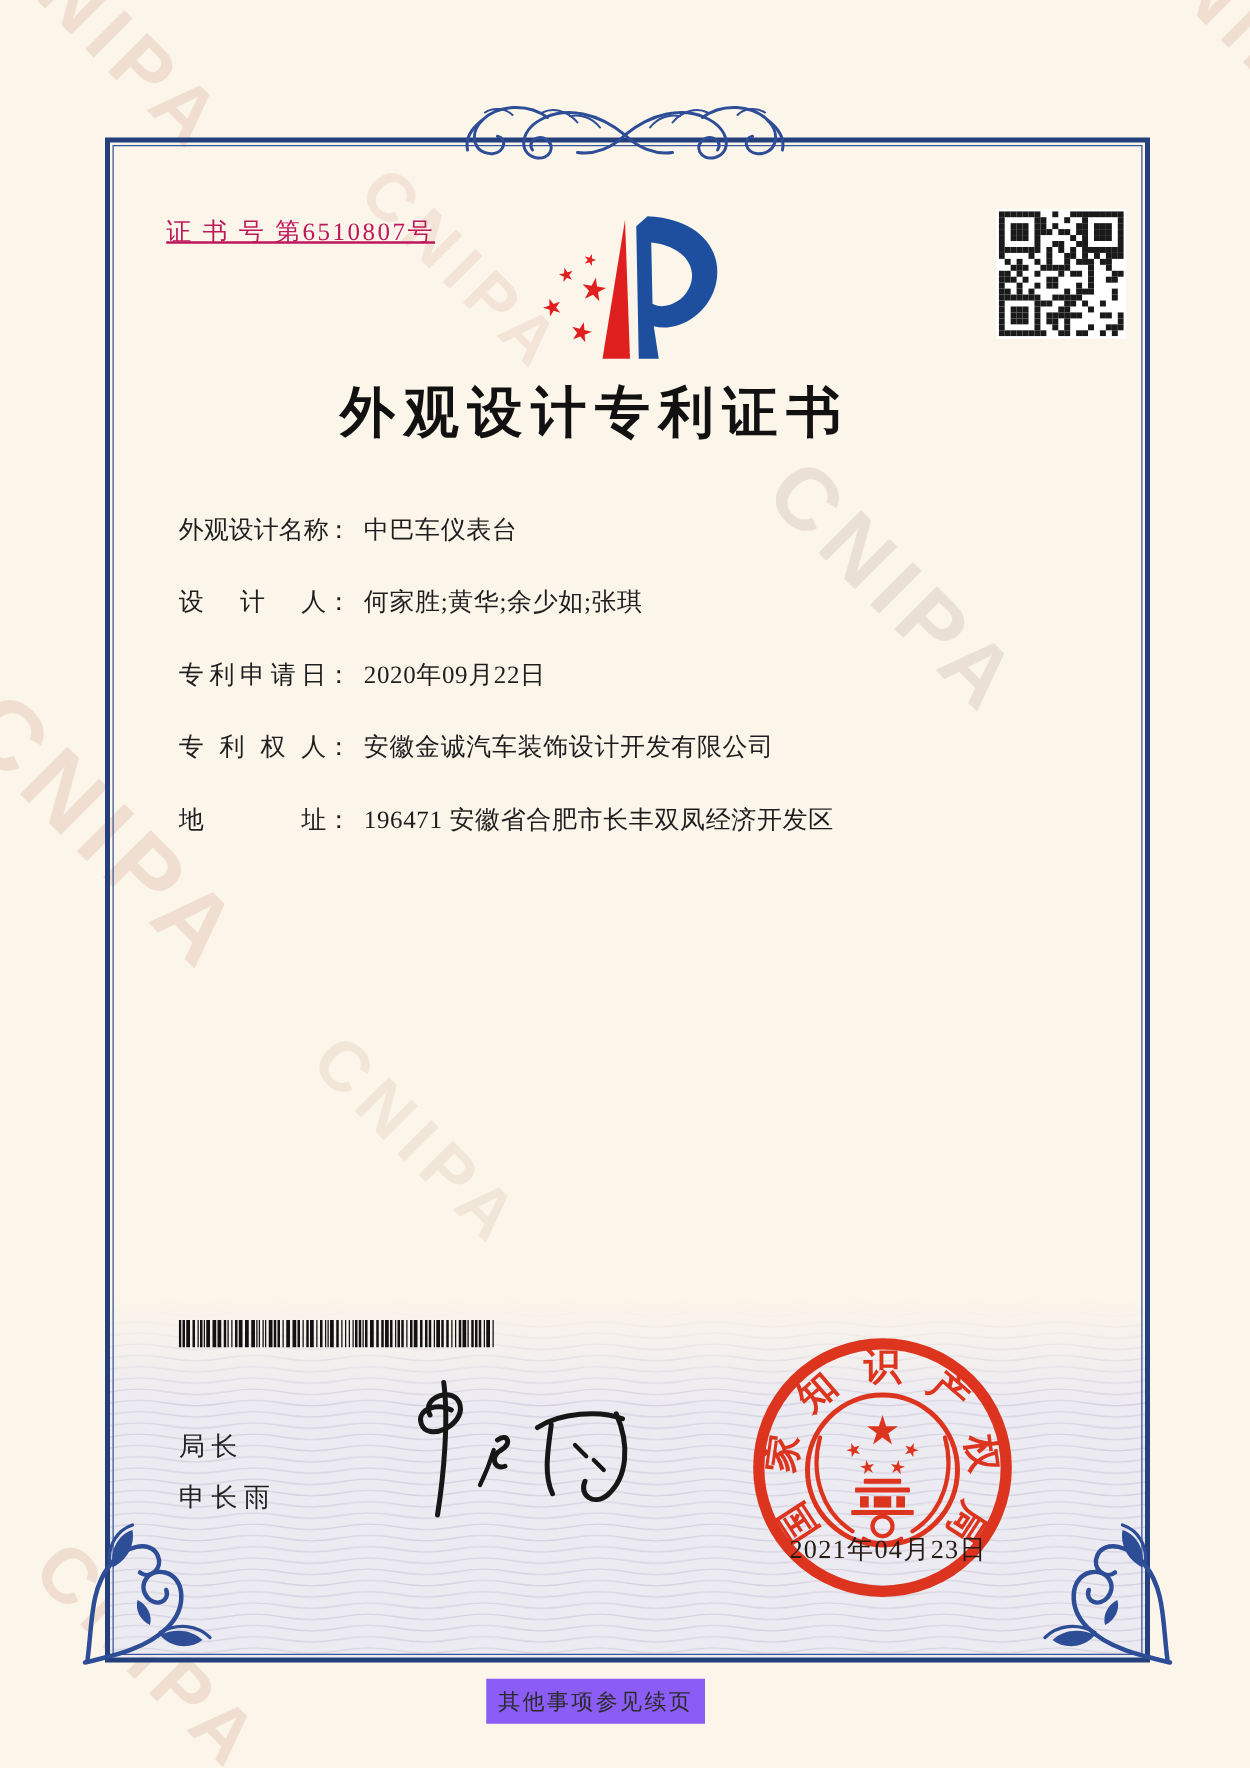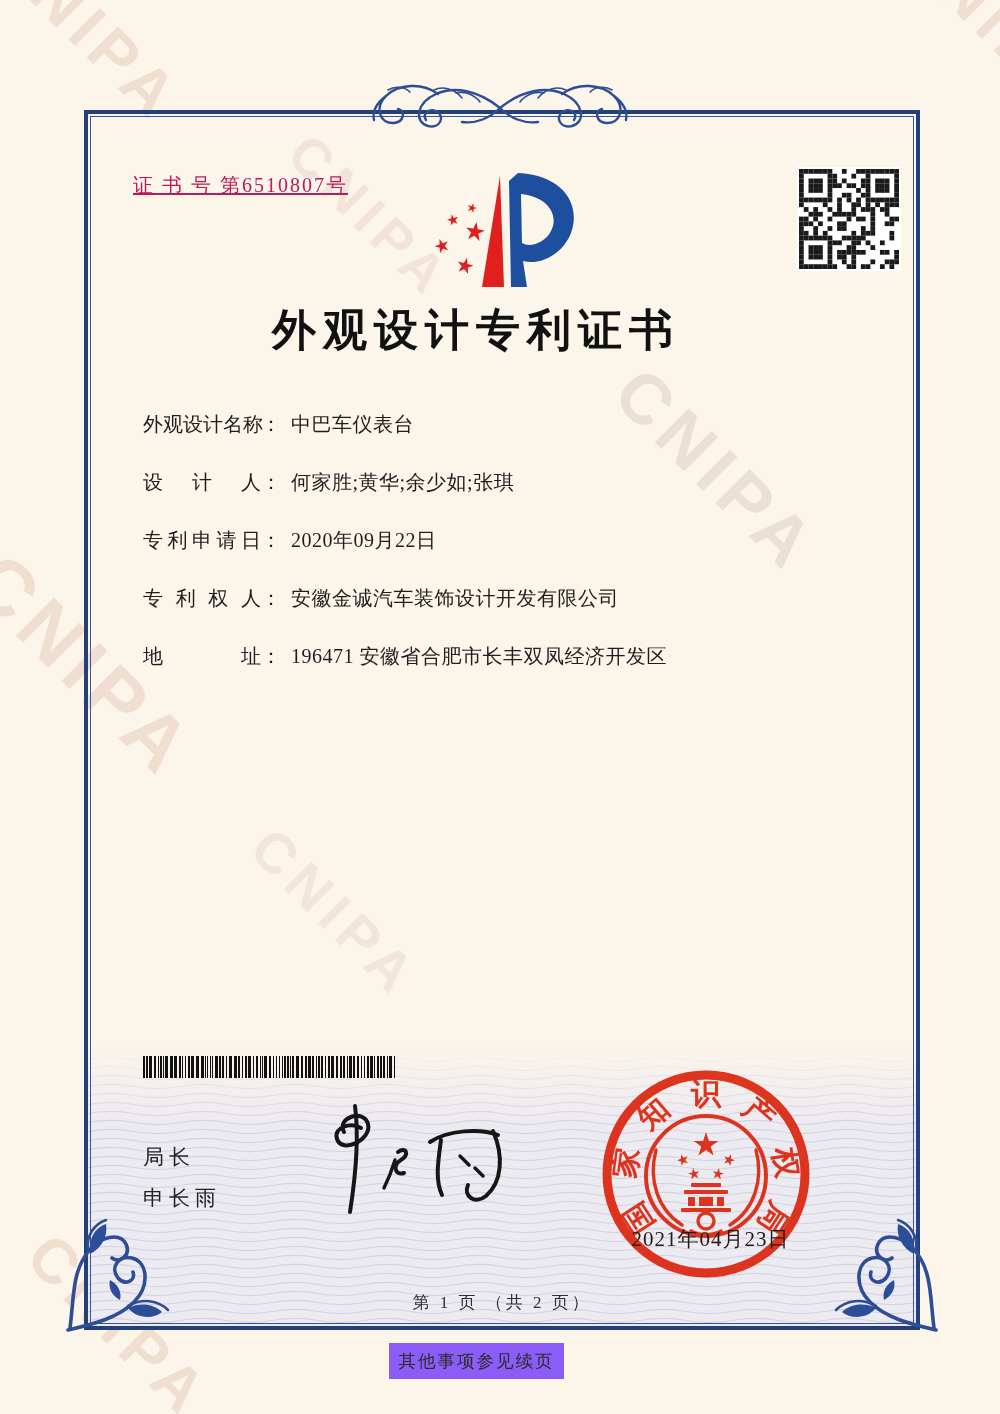--- a/index.html
+++ b/index.html
@@ -524,16 +524,15 @@
           <rect x="121" y="133" width="7" height="9"></rect>
           <rect x="85" y="144" width="50" height="4" rx="1"></rect>
           <circle cx="110" cy="157" r="8" fill="none" stroke="#dc2b13" stroke-width="3.4"></circle>
         </g>
       </g>
     </svg>
     <span id="seal-ring"><span class="seal-char" style="transform: translate(-50%, -50%) rotate(-123deg) translateY(-80px);">国</span><span class="seal-char" style="transform: translate(-50%, -50%) rotate(-82deg) translateY(-80px);">家</span><span class="seal-char" style="transform: translate(-50%, -50%) rotate(-41deg) translateY(-80px);">知</span><span class="seal-char" style="transform: translate(-50%, -50%) rotate(0deg) translateY(-80px);">识</span><span class="seal-char" style="transform: translate(-50%, -50%) rotate(41deg) translateY(-80px);">产</span><span class="seal-char" style="transform: translate(-50%, -50%) rotate(82deg) translateY(-80px);">权</span><span class="seal-char" style="transform: translate(-50%, -50%) rotate(123deg) translateY(-80px);">局</span></span>
   </div>
   <div class="seal-date">2021年04月23日</div>
 
-  <div class="page-info">第 1 页 （共 2 页）</div>
   <div class="note-box">其他事项参见续页</div>
 
 </div>
 
 </body></html>

